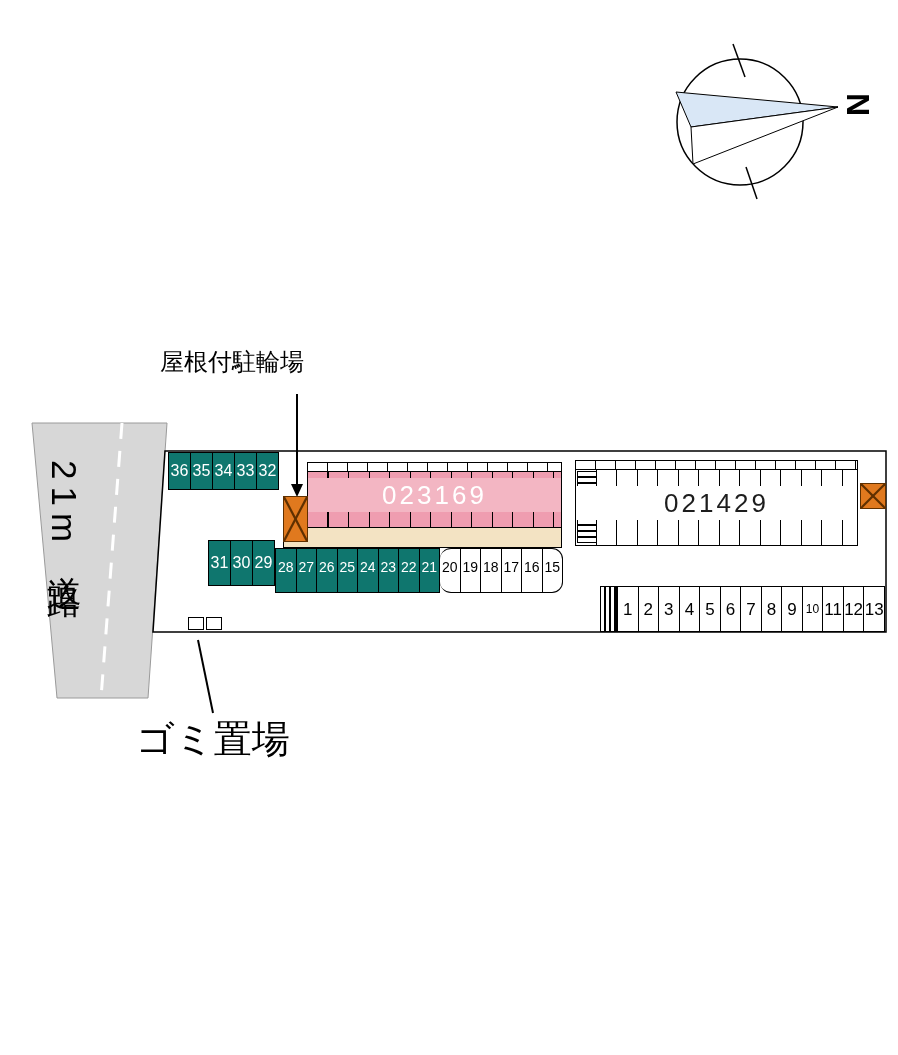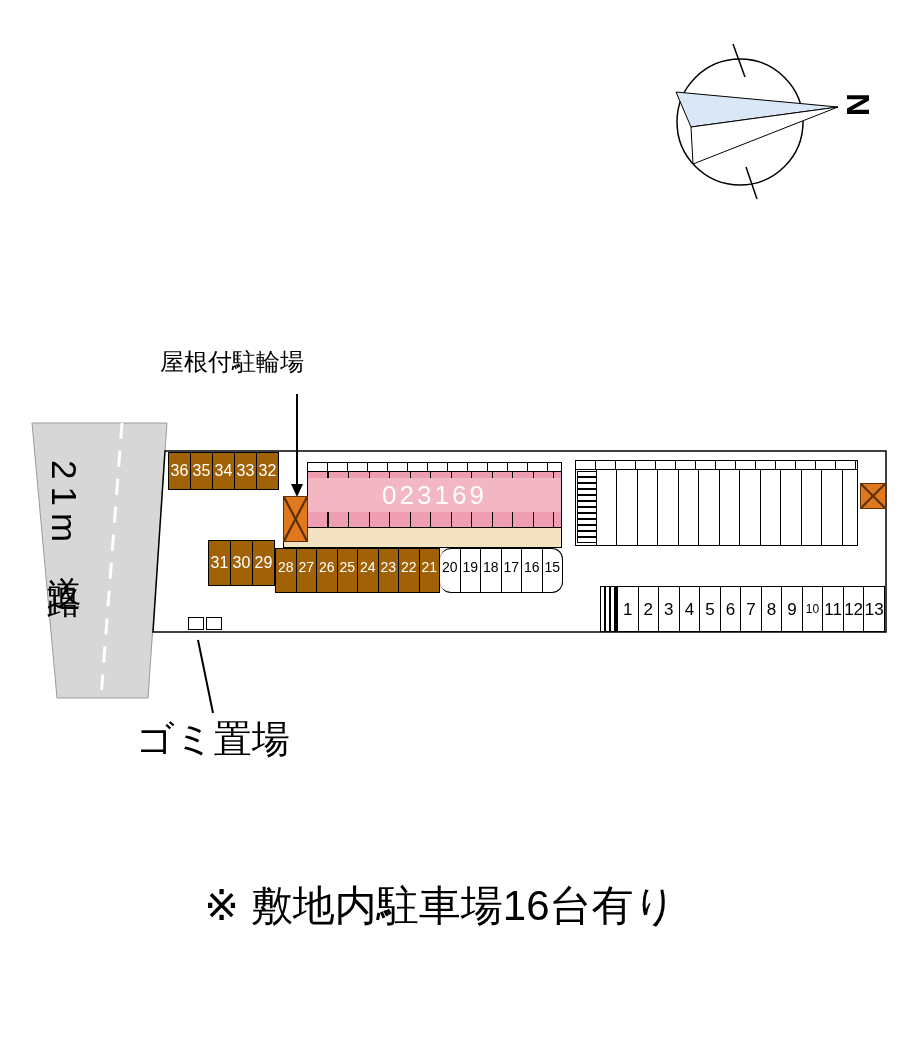--- a/index.html
+++ b/index.html
@@ -6,21 +6,21 @@
   html,body{background:#fff;}
   body{font-family:"Liberation Sans","DejaVu Sans",sans-serif;color:#000;}
   #scene{position:relative;width:898px;height:1055px;background:#fff;overflow:hidden;}
   svg.overlay{position:absolute;left:0;top:0;width:898px;height:1055px;}
 
   
   .prow{position:absolute;display:flex;border:1.5px solid #000;}
   .prow .stall{flex:1;display:flex;align-items:center;justify-content:center;
                border-left:1px solid #000;font-size:16px;line-height:1;}
   .prow .stall:first-child{border-left:none;}
-  .pinkrow{background:#a16207;}
+  .pinkrow{background:#0f766e;}
   .pinkrow .stall{color:#fff;}
   .whiterow{background:#fff;}
   .whiterow .stall{color:#000;}
   .numbottom .stall{align-items:flex-end;padding-bottom:18px;font-size:14px;}
   .noleft{border-left:none;}
 
   
   .building{position:absolute;border:1.5px solid #000;}
   .building .toprects{position:absolute;left:0;right:0;top:0;height:9px;
       border-bottom:1px solid #000;
@@ -85,20 +85,21 @@
   <div class="building b-left" style="left:307px;top:462px;width:255px;height:66px;padding-left:36px;">
     <div class="toprects"></div>
     <div class="units"></div>
     <div class="blabel">023169</div>
   </div>
 
   <div class="building b-right" style="left:575px;top:460px;width:283px;height:86px;">
     <div class="toprects"></div>
     <div class="units"></div>
     <div class="stairs" style="left:1px;top:10px;width:20px;height:72px;"></div>
+    <div class="blabel">021429</div>
   </div>
 
   <div class="obox" style="left:283px;top:496px;width:25px;height:46px;">
     <svg viewBox="0 0 25 46" preserveAspectRatio="none">
       <line x1="0" y1="0" x2="25" y2="46" stroke="#5f3000" stroke-width="2.4"></line>
       <line x1="25" y1="0" x2="0" y2="46" stroke="#5f3000" stroke-width="2.4"></line>
     </svg>
   </div>
   <div class="obox" style="left:860px;top:483px;width:26px;height:26px;">
     <svg viewBox="0 0 26 26" preserveAspectRatio="none">
@@ -165,16 +166,15 @@
     </div>
 
   <div class="single" style="left:908px;top:509px;width:24px;height:38px;">14</div>
 
   <div class="gbox" style="left:188px;top:617px;"></div>
   <div class="gbox" style="left:206px;top:617px;"></div>
 
   <div class="caption" id="bicycle-label">屋根付駐輪場</div>
   <div class="caption" id="road-label">21m道路</div>
   <div class="caption" id="garbage-label">ゴミ置場</div>
-  <div class="caption" id="note-label">※ 敷地内駐車場16台有り</div>
   <div class="caption" id="north-label">N</div>
 
 </div>
 
 </body></html>

